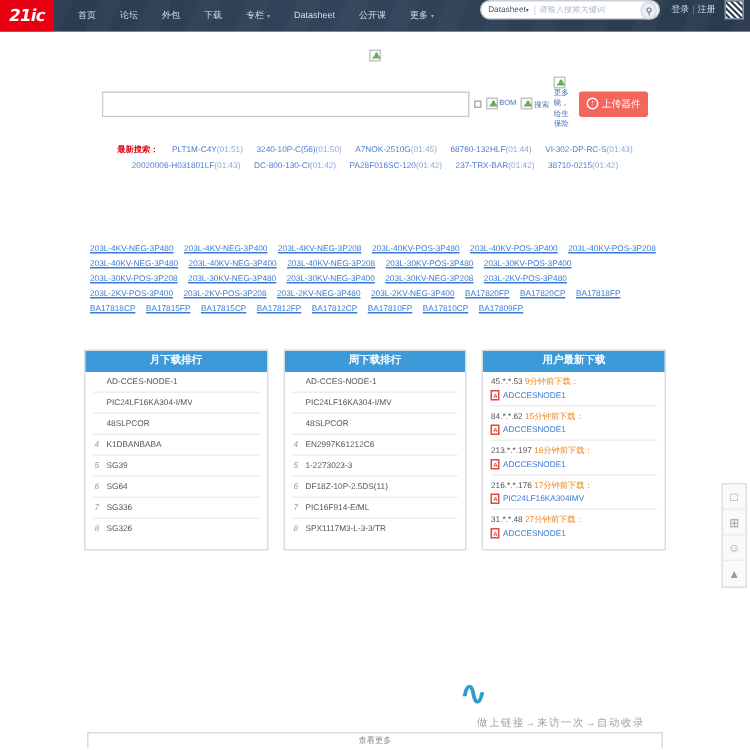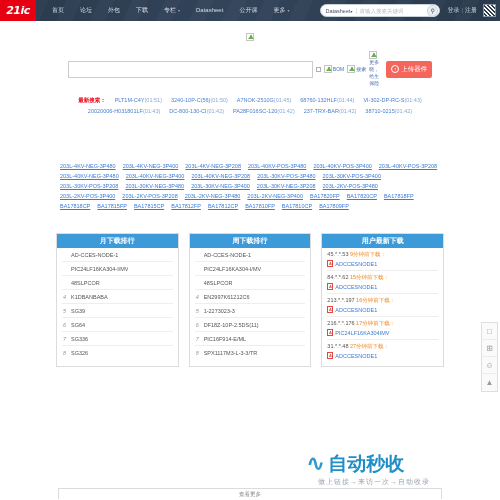--- a/index.html
+++ b/index.html
@@ -11,21 +11,21 @@
     font-size: 6px;
     color: #333;
   }
 
   
   .topnav {
     position: relative;
     height: 21px;
     background: #2b3b4e;
     display: flex;
-    align-items: center;
+    align-items: flex-start;
     overflow: hidden;
   }
   .topnav::before {
     content: "";
     position: absolute; inset: 0;
     background:
       repeating-linear-gradient(115deg, rgba(255,255,255,.025) 0 14px, rgba(0,0,0,0) 14px 30px),
       linear-gradient(90deg, #2a3a4d 0%, #32445a 45%, #2a3a4d 100%);
     pointer-events: none;
   }
@@ -535,19 +535,18 @@
 
   <div class="rail" id="side-rail">
       <div>□</div>
       <div>⊞</div>
       <div>☺</div>
       <div>▲</div>
     </div>
 
   <div class="watermark">
     <span class="wm-icon">∿</span>
-    <span class="wm-text">自动秒收</span>
   </div>
   <div class="wm-sub">做上链接→来访一次→自动收录</div>
 
   <div class="footbar">查看更多</div>
 
 </div>
 
 </body></html>

